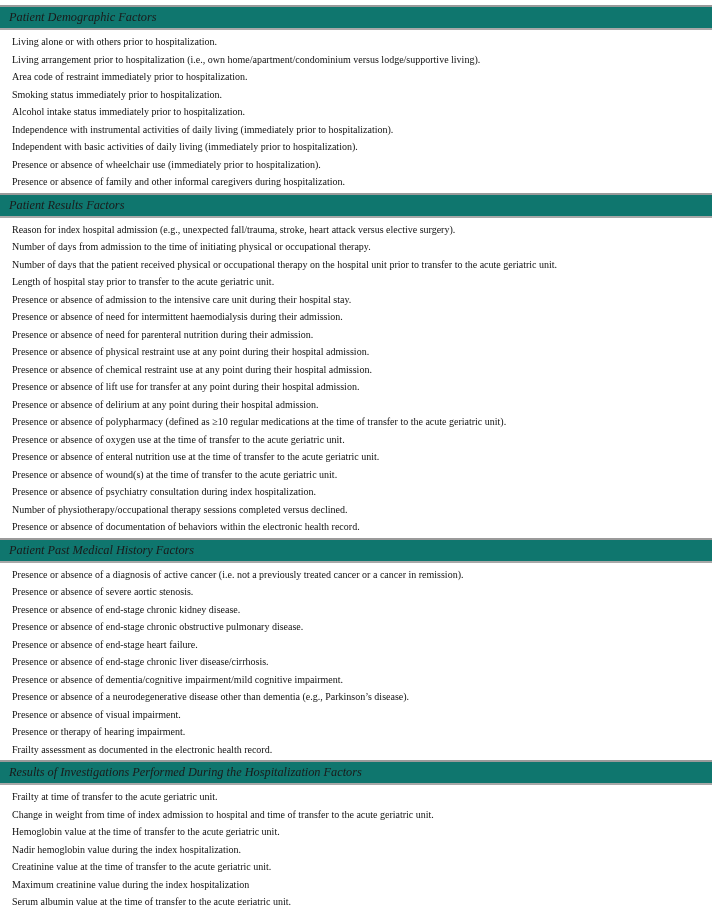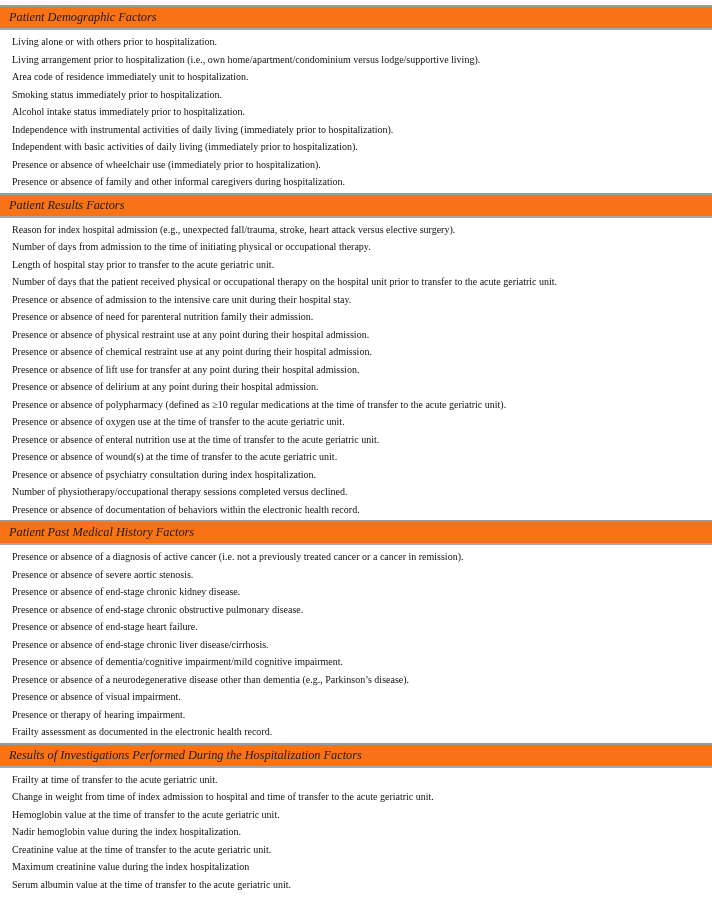--- a/index.html
+++ b/index.html
@@ -12,21 +12,21 @@
       height: 905px;
       overflow: hidden;
       font-family: "Liberation Serif", serif;
       color: #111111;
     }
     .table {
       width: 712px;
       padding-top: 5px;
     }
     .section-header {
-      background: #f97316;
+      background: #0f766e;
       border-top: 2px solid #9a9a9a;
       border-bottom: 2px solid #a8a8a8;
       height: 21px;
       line-height: 21px;
       padding-left: 9px;
       font-style: italic;
       font-size: 12.3px;
       color: #1a1a1a;
       box-sizing: content-box;
     }
@@ -45,39 +45,40 @@
 </head>
 <body>
 
 <div class="table">
 
   <div class="section">
     <div class="section-header">Patient Demographic Factors</div>
     <div class="section-body">
       <div class="item">Living alone or with others prior to hospitalization.</div>
       <div class="item">Living arrangement prior to hospitalization (i.e., own home/apartment/condominium versus lodge/supportive living).</div>
-      <div class="item">Area code of residence immediately unit to hospitalization.</div>
+      <div class="item">Area code of restraint immediately prior to hospitalization.</div>
       <div class="item">Smoking status immediately prior to hospitalization.</div>
       <div class="item">Alcohol intake status immediately prior to hospitalization.</div>
       <div class="item">Independence with instrumental activities of daily living (immediately prior to hospitalization).</div>
       <div class="item">Independent with basic activities of daily living (immediately prior to hospitalization).</div>
       <div class="item">Presence or absence of wheelchair use (immediately prior to hospitalization).</div>
       <div class="item">Presence or absence of family and other informal caregivers during hospitalization.</div>
     </div>
   </div>
 
   <div class="section">
     <div class="section-header">Patient Results Factors</div>
     <div class="section-body">
       <div class="item">Reason for index hospital admission (e.g., unexpected fall/trauma, stroke, heart attack versus elective surgery).</div>
       <div class="item">Number of days from admission to the time of initiating physical or occupational therapy.</div>
+      <div class="item">Number of days that the patient received physical or occupational therapy on the hospital unit prior to transfer to the acute geriatric unit.</div>
       <div class="item">Length of hospital stay prior to transfer to the acute geriatric unit.</div>
-      <div class="item">Number of days that the patient received physical or occupational therapy on the hospital unit prior to transfer to the acute geriatric unit.</div>
       <div class="item">Presence or absence of admission to the intensive care unit during their hospital stay.</div>
-      <div class="item">Presence or absence of need for parenteral nutrition family their admission.</div>
+      <div class="item">Presence or absence of need for intermittent haemodialysis during their admission.</div>
+      <div class="item">Presence or absence of need for parenteral nutrition during their admission.</div>
       <div class="item">Presence or absence of physical restraint use at any point during their hospital admission.</div>
       <div class="item">Presence or absence of chemical restraint use at any point during their hospital admission.</div>
       <div class="item">Presence or absence of lift use for transfer at any point during their hospital admission.</div>
       <div class="item">Presence or absence of delirium at any point during their hospital admission.</div>
       <div class="item">Presence or absence of polypharmacy (defined as  ≥10 regular medications at the time of transfer to the acute geriatric unit).</div>
       <div class="item">Presence or absence of oxygen use at the time of transfer to the acute geriatric unit.</div>
       <div class="item">Presence or absence of enteral nutrition use at the time of transfer to the acute geriatric unit.</div>
       <div class="item">Presence or absence of wound(s) at the time of transfer to the acute geriatric unit.</div>
       <div class="item">Presence or absence of psychiatry consultation during index hospitalization.</div>
       <div class="item">Number of physiotherapy/occupational therapy sessions completed versus declined.</div>

